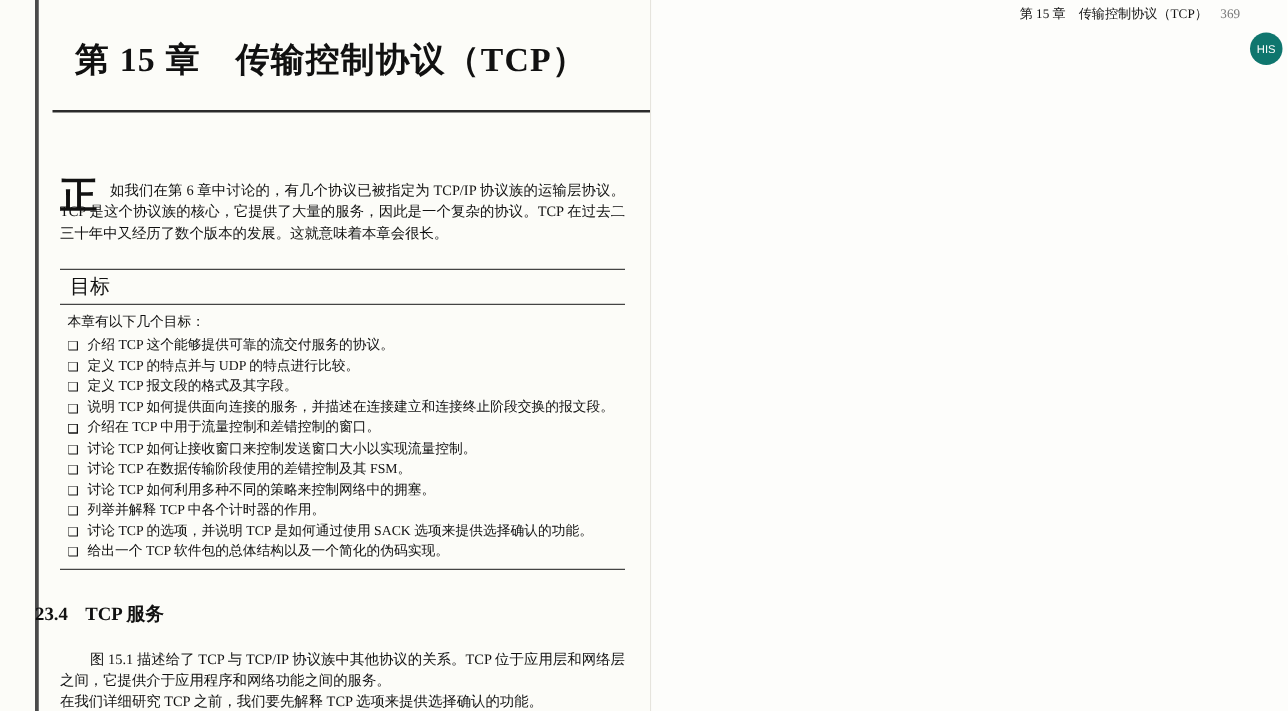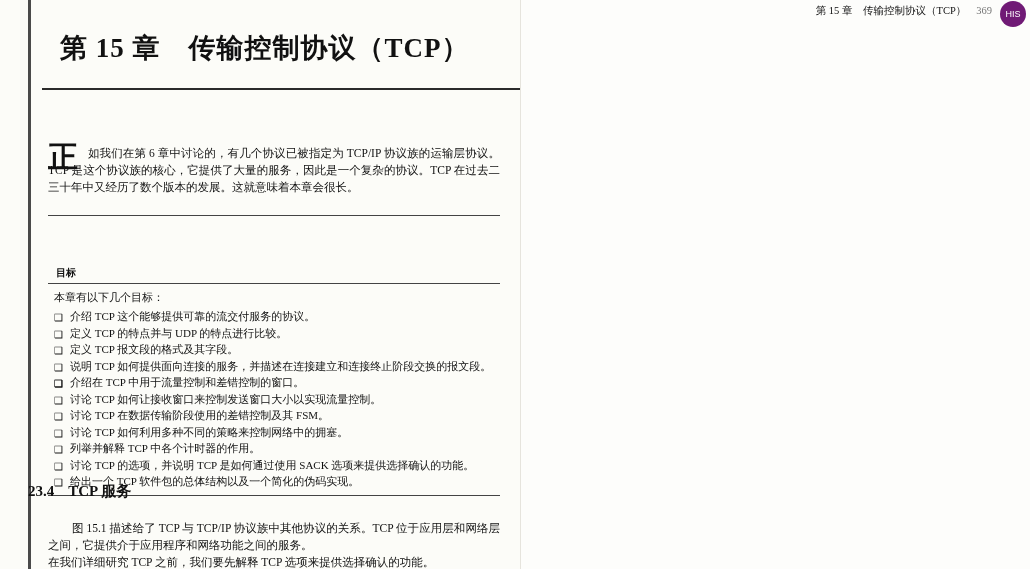--- a/index.html
+++ b/index.html
@@ -69,24 +69,23 @@
   .goal-box {
     position: absolute;
     left: 48px; top: 215px;
     width: 452px;
   }
   .goal-rule-top {
     width: 452px; height: 1px;
     background: #444;
   }
   .goal-title {
-    font-size: 10px;
-    font-weight: bold;
+    font-size: 16px;
+    font-weight: normal;
     padding: 3px 0 3px 8px;
-    margin-top: 47px;
   }
   .goal-rule-mid {
     width: 452px; height: 1px;
     background: #444;
   }
   .goal-intro {
     font-size: 11px;
     padding: 6px 0 4px 6px;
   }
   .goal-list {
@@ -136,24 +135,24 @@
   .run-head {
     position: absolute;
     right: 38px; top: 4px;
     font-size: 10.5px;
     font-weight: normal;
     color: #111;
   }
   .run-head .pg { margin-left: 10px; color: #777; }
   .corner-badge {
     position: absolute;
-    right: 4px; top: 1px;
+    right: 4px; top: 26px;
     width: 26px; height: 26px;
     border-radius: 50%;
-    background: #701a75;
+    background: #0f766e;
     color: #fff;
     font-size: 9px;
     font-family: "Liberation Sans", sans-serif;
     display: flex;
     align-items: center;
     justify-content: center;
   }
 </style>
 </head>
 <body>

